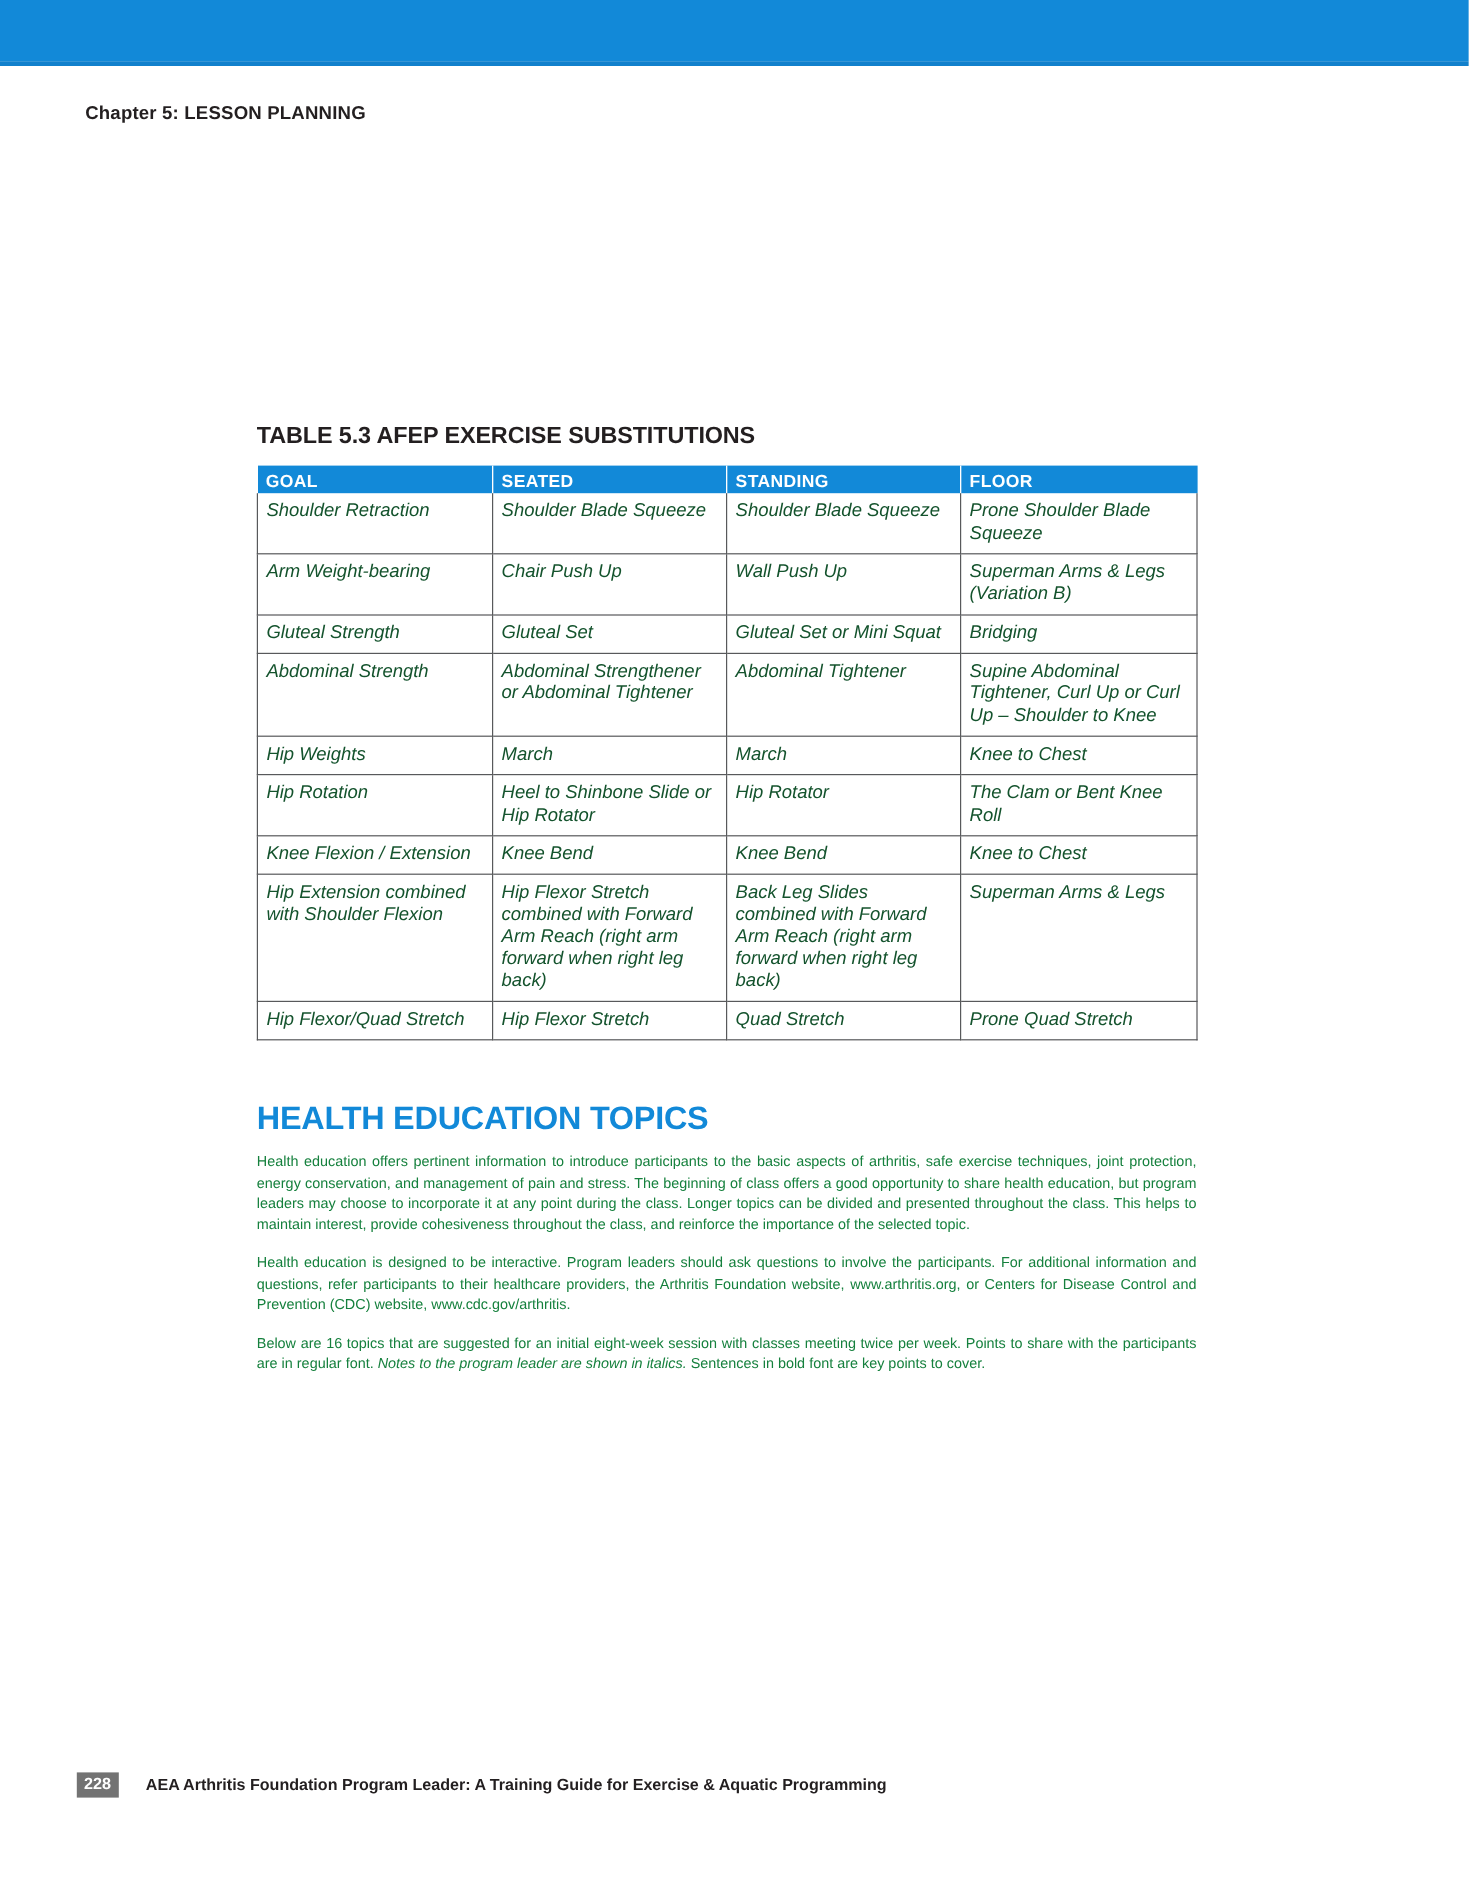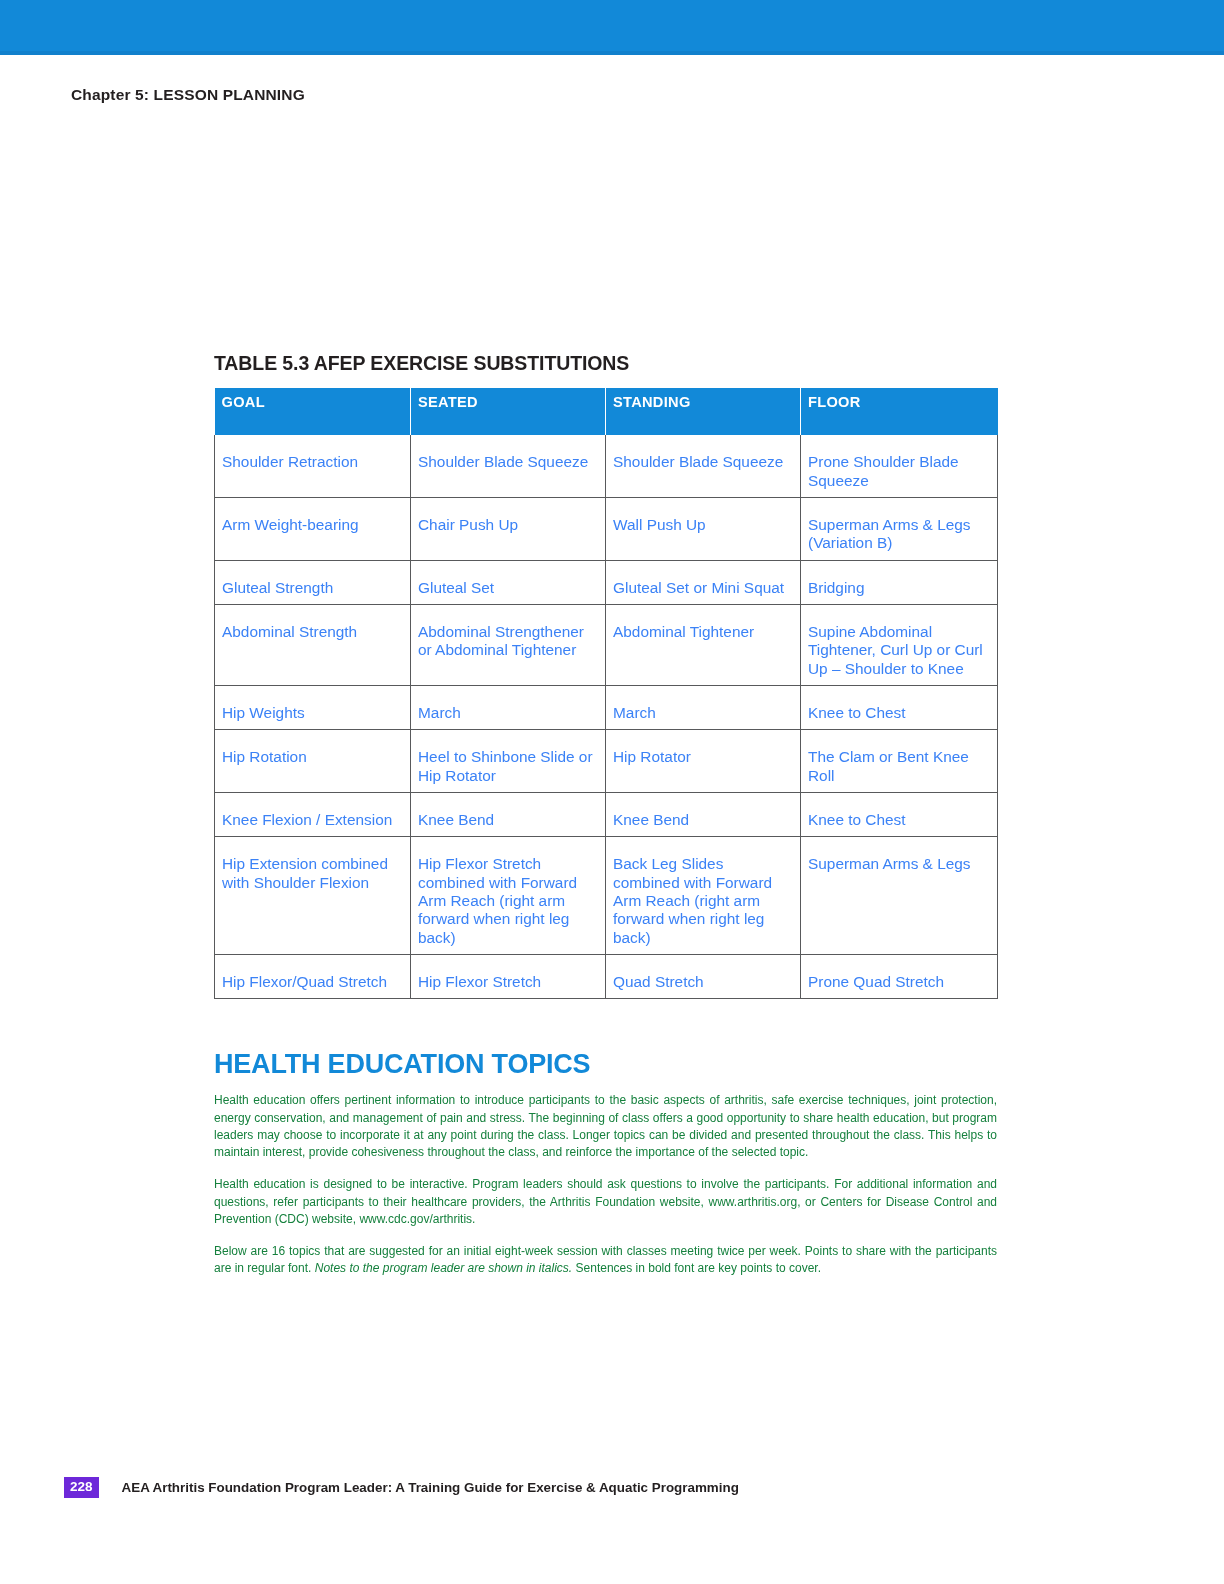--- a/index.html
+++ b/index.html
@@ -76,33 +76,34 @@
   table.subs col.c3 { width: 195px; }
   table.subs col.c4 { width: 197px; }
 
   table.subs thead th {
     background: #1289d8;
     color: #ffffff;
     font-size: 14.6px;
     font-weight: 700;
     letter-spacing: 0.3px;
     text-align: left;
-    padding: 6px 7px 24px 7px;
+    padding: 6px 7px 0 7px;
     border-right: 1px solid #ffffff;
     border-bottom: none;
     vertical-align: middle;
     height: 14px;
   }
   table.subs thead th:last-child { border-right: none; }
 
   table.subs td {
     border: 1px solid #58595b;
-    padding: 18px 7px 7px 7px;
+    padding: 6px 7px 7px 7px;
     vertical-align: top;
-    color: #3b82f6;
+    color: #14532d;
+    font-style: italic;
   }
   table.subs tbody tr:first-child td { border-top: none; }
 
   
   .section-heading {
     margin: 50px 0 12px 0;
     font-size: 27px;
     font-weight: 700;
     letter-spacing: -0.2px;
     color: #1289d8;
@@ -122,21 +123,21 @@
 
   
   .footer {
     position: absolute;
     left: 64px;
     top: 1477px;
     display: flex;
     align-items: center;
   }
   .page-badge {
-    background: #6d28d9;
+    background: #737373;
     color: #ffffff;
     font-size: 13.5px;
     font-weight: 700;
     padding: 3px 6px 4px 6px;
     line-height: 1;
     display: inline-block;
   }
   .footer-text {
     margin-left: 23px;
     font-size: 13.4px;

